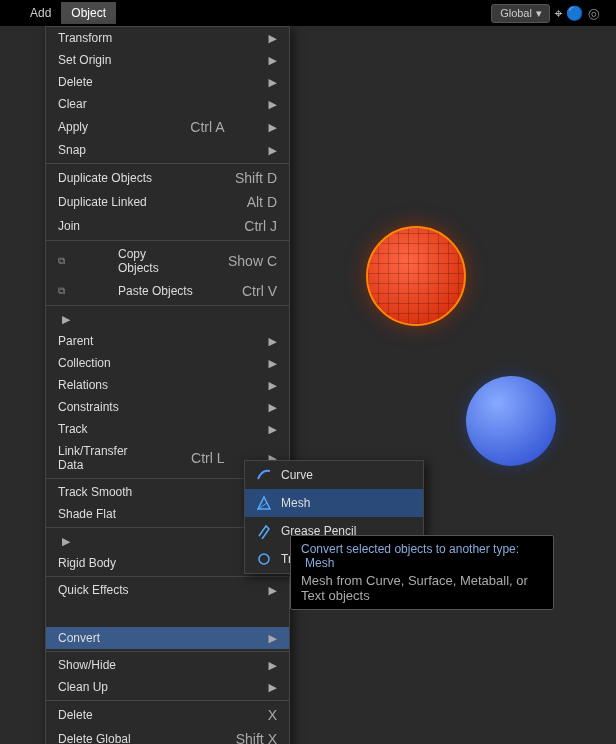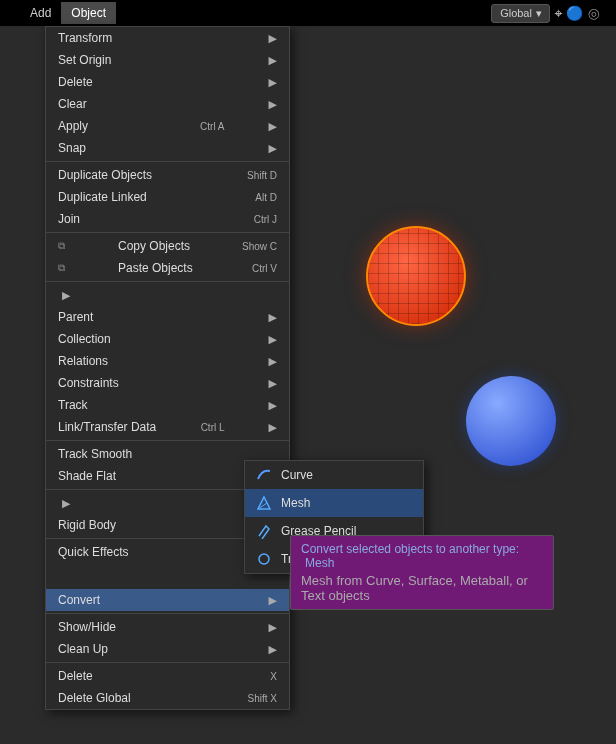--- a/index.html
+++ b/index.html
@@ -188,21 +188,21 @@
     .menu-item.highlighted {
       background: #3a5a8a;
       margin-top: 26px;
     }
     .menu-item-label {
       flex: 1;
       color: #ddd;
     }
     .menu-item-shortcut {
       color: #aaa;
-      font-size: 10px;
+      font-size: 14px;
     }
     .menu-item-arrow {
       color: #aaa;
       margin-left: 4px;
       font-size: 11px;
     }
     .menu-divider {
       height: 1px;
       background: #444;
       margin: 2px 0;
@@ -245,21 +245,21 @@
       display: flex;
       align-items: center;
       justify-content: center;
     }
 
     
     .tooltip {
       position: absolute;
       left: 290px;
       top: 535px;
-      background: #701a75;
+      background: #000000;
       border: 1px solid #555;
       padding: 6px 10px;
       width: 264px;
       z-index: 102;
       border-radius: 2px;
     }
     .tooltip-title {
       font-size: 12px;
       color: #ddd;
       margin-bottom: 3px;

